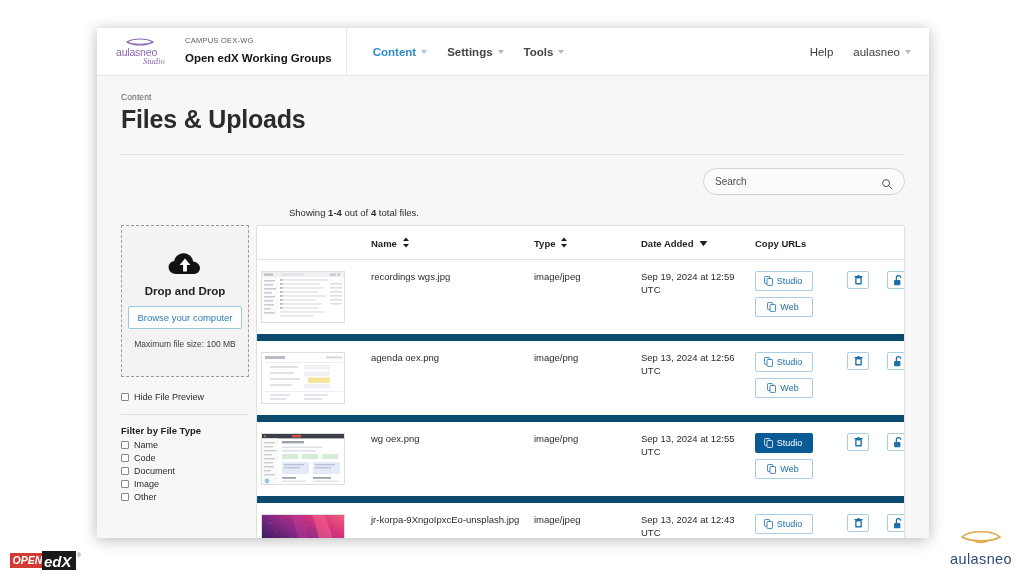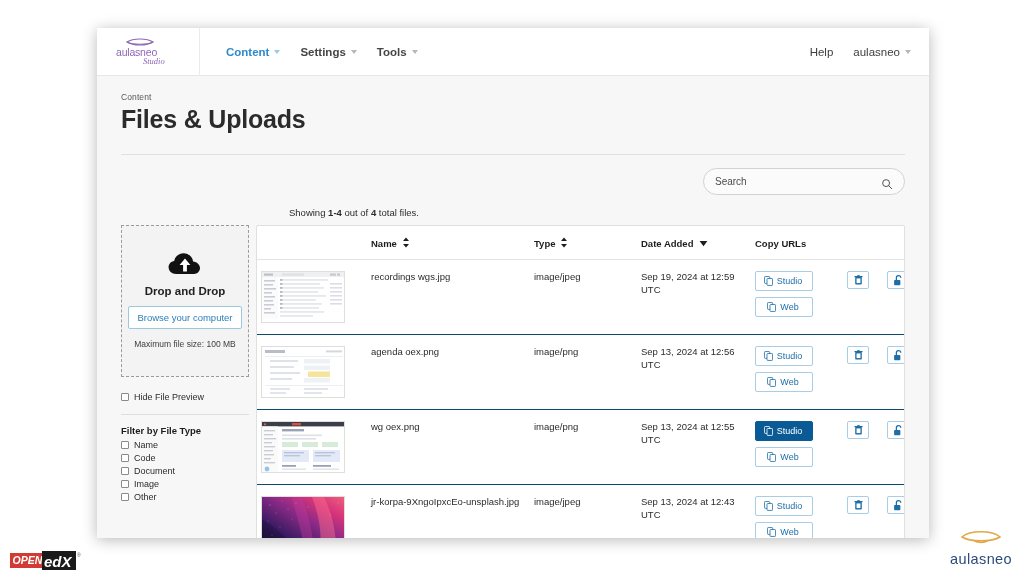--- a/index.html
+++ b/index.html
@@ -174,21 +174,21 @@
   }
   .col-thumb { width: 110px; }
   .col-name  { width: 163px; }
   .col-type  { width: 107px; }
   .col-date  { width: 114px; }
   .col-urls  { width: 92px; }
   .col-del   { width: 40px; }
   .col-lock  { width: 44px; }
 
   table.files td {
-    border-bottom: 1px solid #0c4a6e;
+    border-bottom: 7px solid #0c4a6e;
     vertical-align: top;
     padding: 11px 4px;
     font-size: 9.5px;
     color: #2b2b2b;
   }
   table.files tr:last-child td { border-bottom: none; }
   .cell-name { line-height: 1.35; word-break: break-word; }
   .cell-date { line-height: 1.35; }
 
   .thumb {
@@ -246,20 +246,24 @@
 
     <div class="brand-block">
       <a class="logo-wrap">
         <svg width="62" height="34" viewBox="0 0 62 34" xmlns="http://www.w3.org/2000/svg">
           <path d="M14 7 C20 3, 34 3, 40 7 C34 10, 20 10, 14 7 Z" fill="none" stroke="#8e66b5" stroke-width="1.2"></path>
           <path d="M14 7 C20 11, 34 11, 40 7" fill="none" stroke="#8e66b5" stroke-width="1.2"></path>
           <text x="3" y="21" font-family="Liberation Sans, sans-serif" font-size="10.5" fill="#8e66b5" letter-spacing="-0.2">aulasneo</text>
           <text x="30" y="29" font-family="Liberation Serif, serif" font-size="8.5" font-style="italic" fill="#8e66b5">Studio</text>
         </svg>
       </a>
+      <div class="course-meta">
+        <span class="course-kicker">CAMPUS  OEX-WG</span>
+        <span class="course-title">Open edX Working Groups</span>
+      </div>
     </div>
 
     <nav class="main-nav">
       <div class="nav-item active">
         <span>Content</span>
         <i class="caret"></i>
       </div>
       <div class="nav-item">
         <span>Settings</span>
         <i class="caret"></i>

